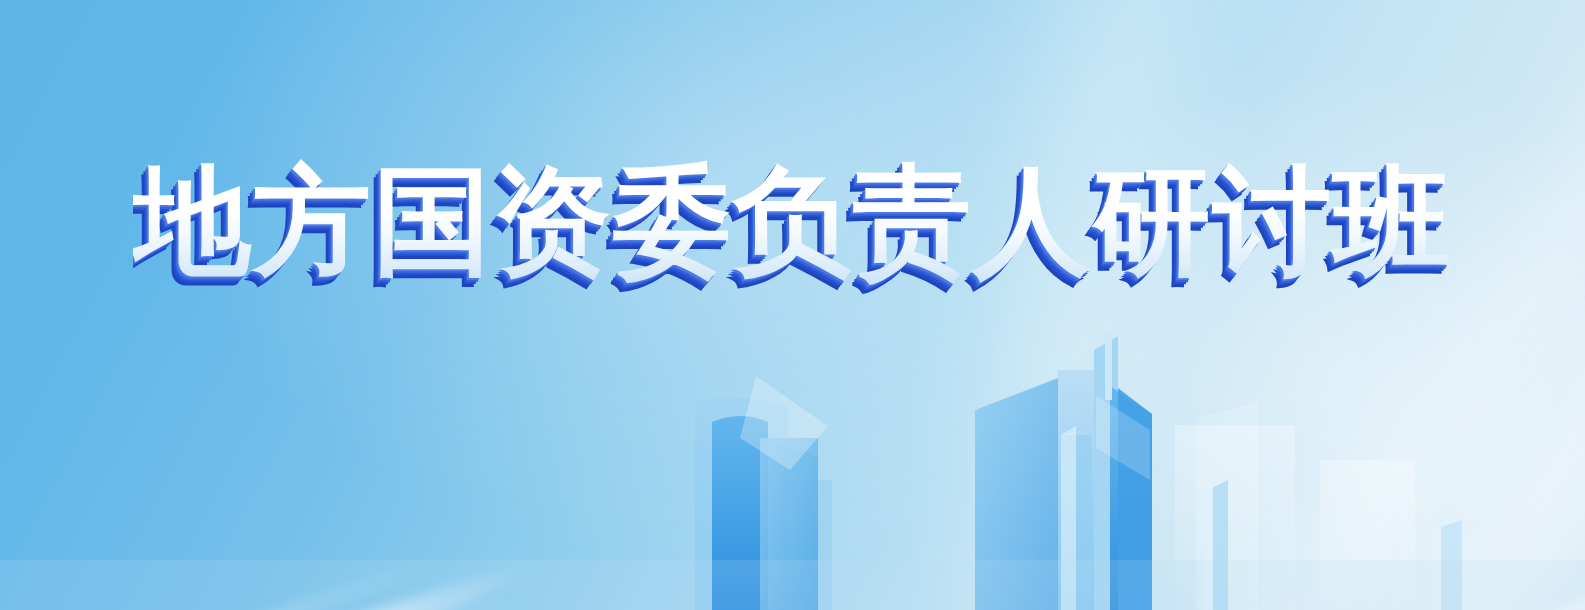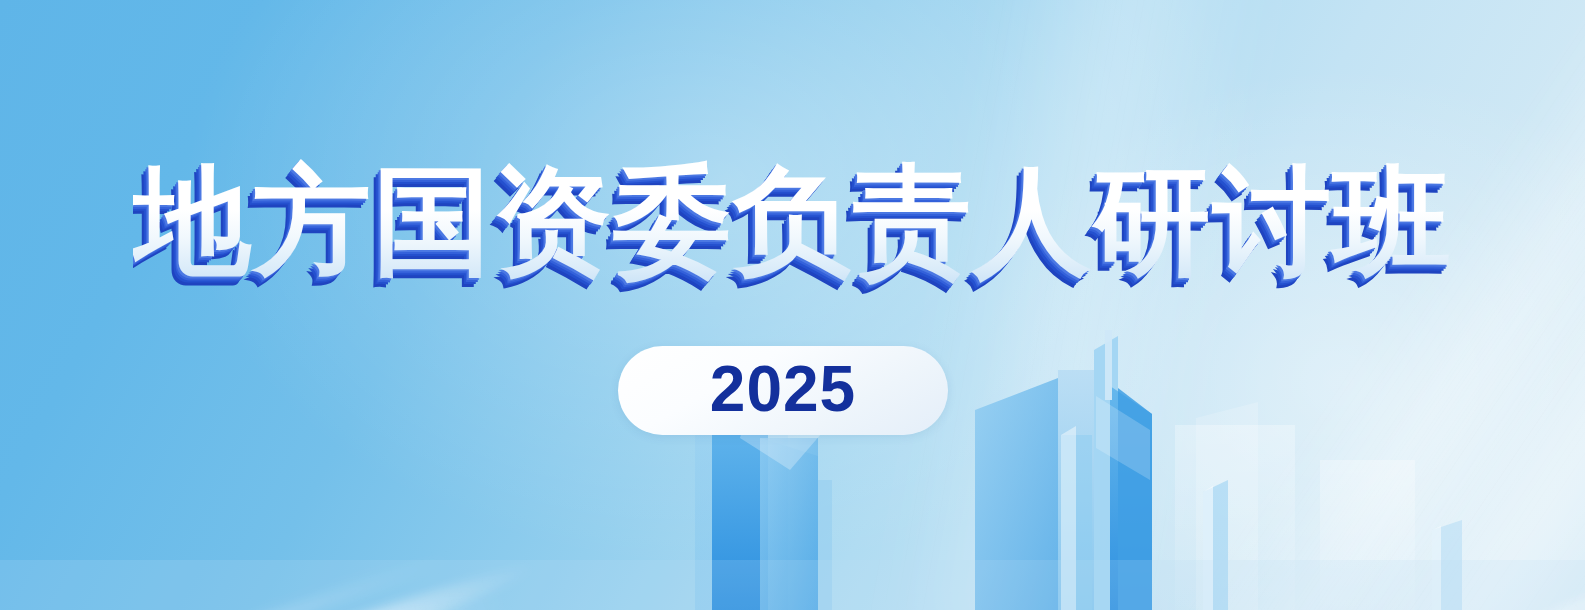--- a/index.html
+++ b/index.html
@@ -320,17 +320,14 @@
       <g font-family="'DejaVu Sans','Liberation Sans',sans-serif" font-size="118" font-weight="bold" letter-spacing="2">
         <text x="660" y="112" text-anchor="middle" fill="#1f44c0" transform="translate(-7,9)">地方国资委负责人研讨班</text>
         <text x="660" y="112" text-anchor="middle" fill="#2450ce" transform="translate(-5,6)">地方国资委负责人研讨班</text>
         <text x="660" y="112" text-anchor="middle" fill="#3461da" transform="translate(-3,4)">地方国资委负责人研讨班</text>
         <text x="660" y="112" text-anchor="middle" fill="#4b78e3" transform="translate(-2,2)">地方国资委负责人研讨班</text>
         <text x="660" y="112" text-anchor="middle" fill="url(#charFill)">地方国资委负责人研讨班</text>
       </g>
     </svg>
   </div>
 
-  <div class="year-badge">
-    <span class="year-text">2025</span>
-  </div>
 
 </div>
 
 </body></html>

